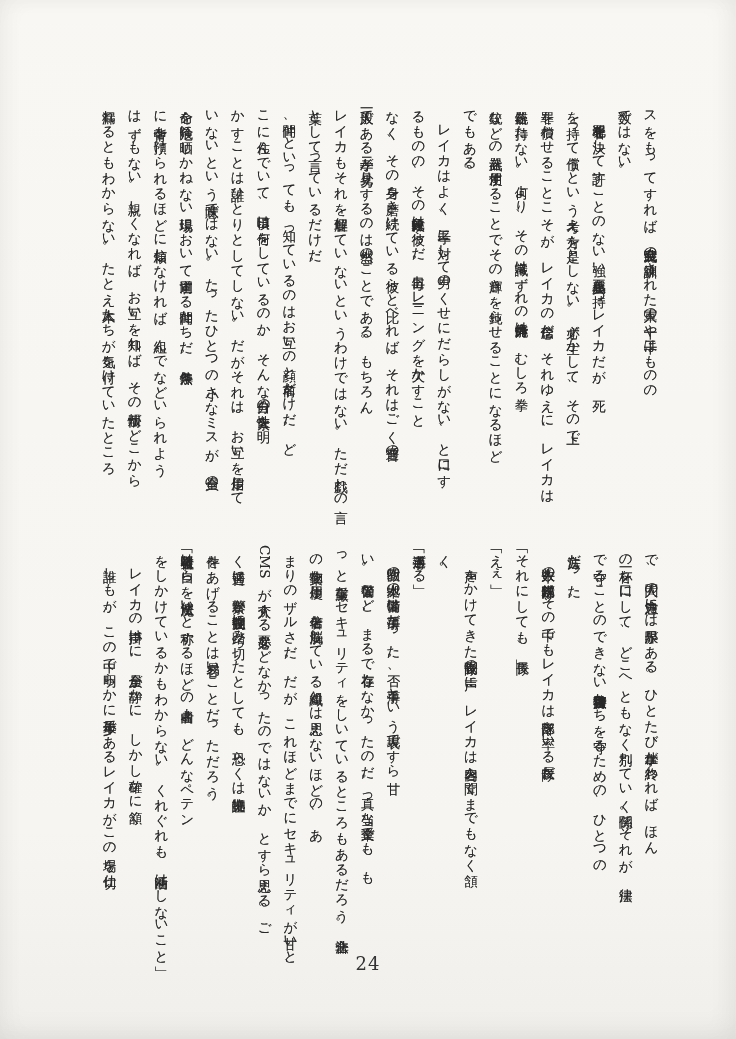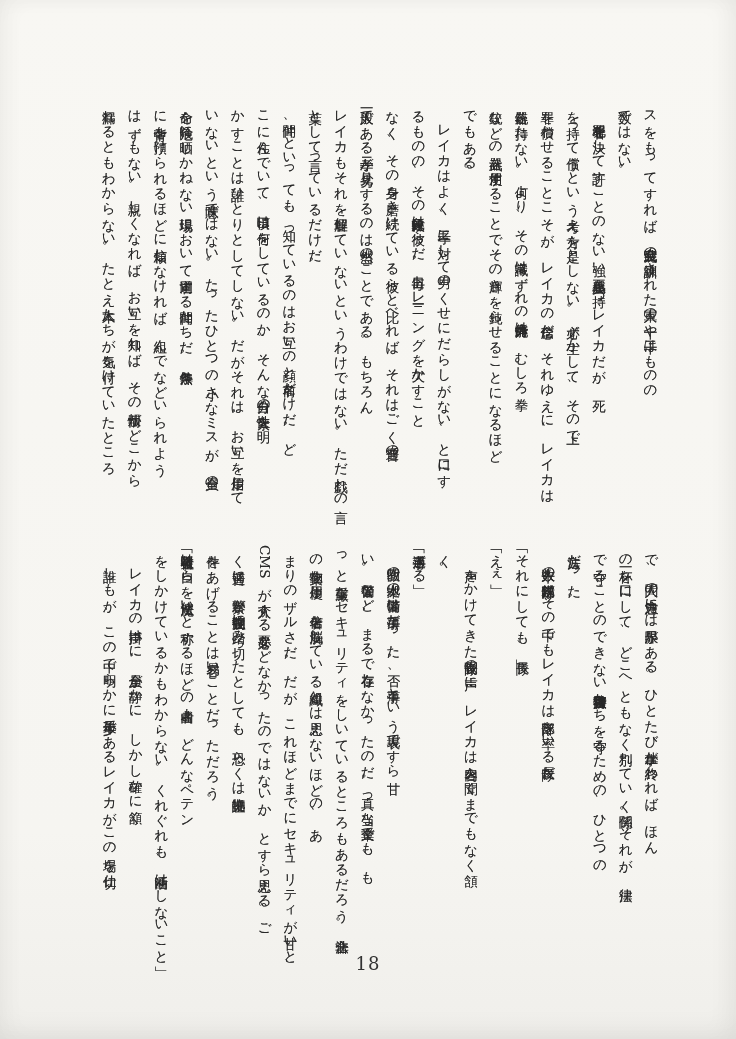--- a/index.html
+++ b/index.html
@@ -100,14 +100,14 @@
       <div class="tline">まりのザルさだ。だが、これほどまでにセキュリティが甘いと、</div>
       <div class="tline">CMSが介入する必要などなかったのではないか、とすら思える。ご</div>
       <div class="tline">く普通に、警察が強制捜査に踏み切ったとしても、恐らくは証拠物</div>
       <div class="tline">件をあげることは容易いことだっただろう。</div>
       <div class="tline">「教祖賢者は自らを魔法使いと称するほどの曲者よ。どんなペテン</div>
       <div class="tline">をしかけているかもわからない。くれぐれも、油断はしないこと」</div>
       <div class="tline">　レイカの声掛けに、全員が静かに、しかし確かに頷く。</div>
       <div class="tline">　誰しもが、この中で明らかに最年少であるレイカがこの場を仕切</div>
     </div>
 
-  <div class="page-number">18</div>
+  <div class="page-number">24</div>
 </div>
 
 </body></html>

